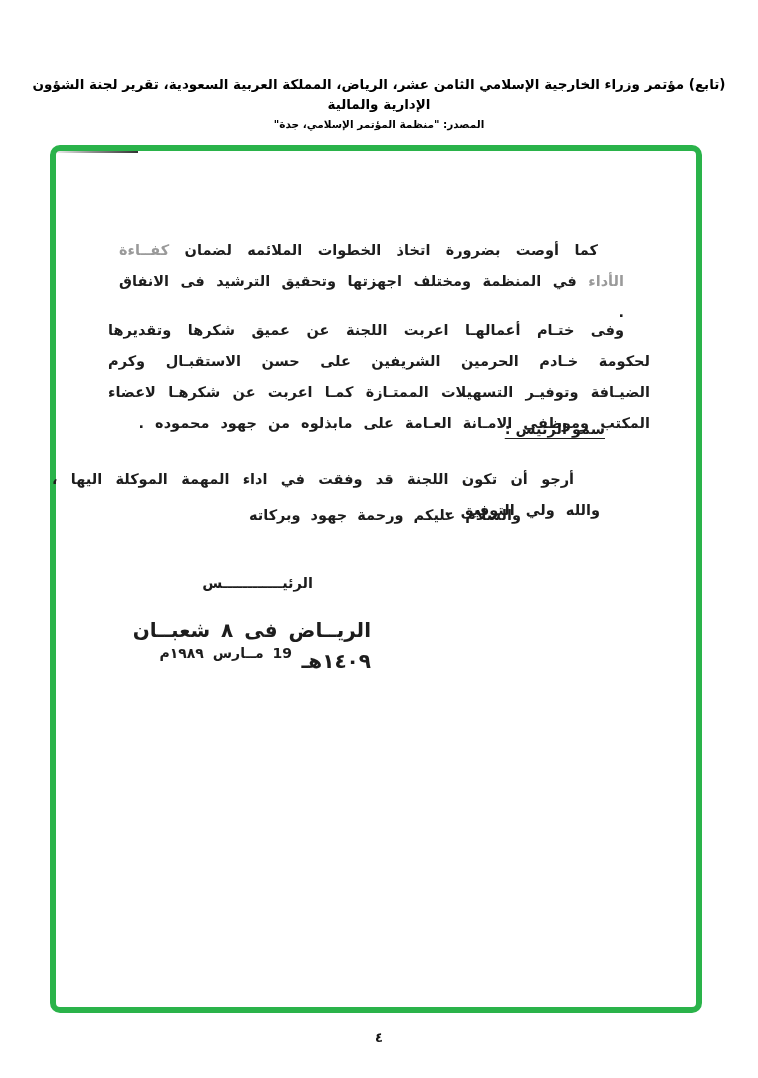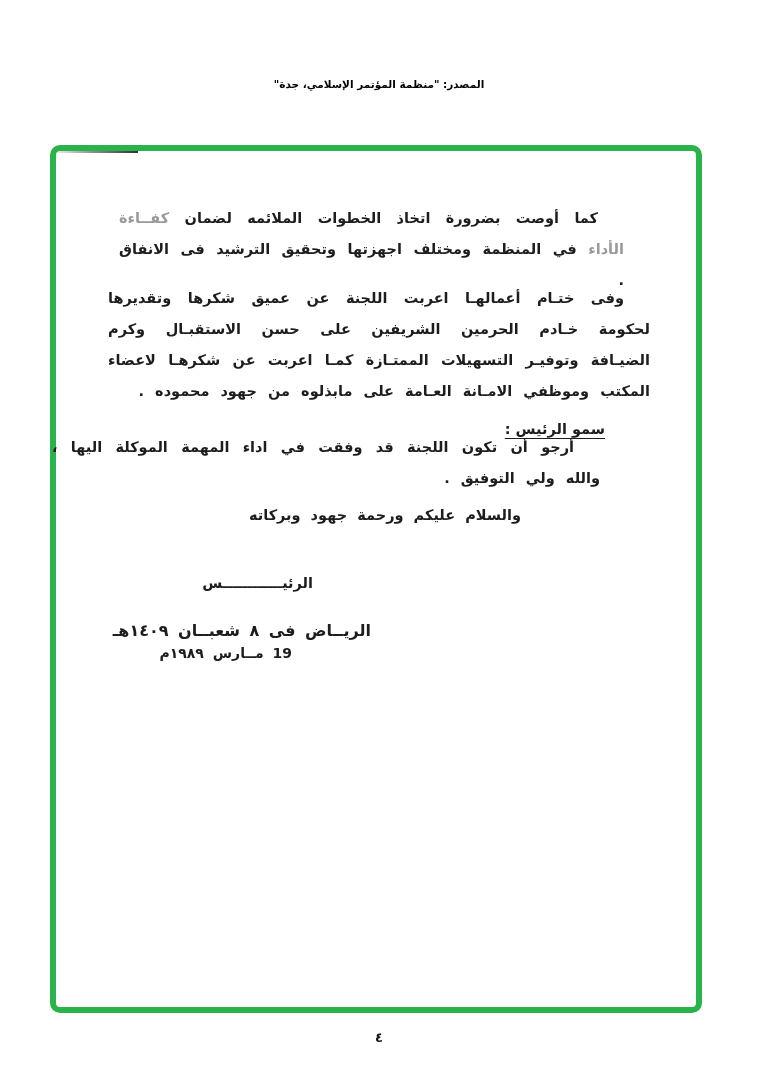--- a/index.html
+++ b/index.html
@@ -10,43 +10,44 @@
          direction:rtl; color:#000; font-weight:bold; }
   .hdr-l1 { font-size:13.5px; line-height:20px; }
   .hdr-l2 { font-size:10.5px; margin-top:4px; }
 
   .frame { position:absolute; left:50px; top:145px; width:652px; height:868px;
            border:6px solid #2ab34a; border-radius:10px; background:#ffffff;
            box-sizing:border-box; }
 
   .blk { position:absolute; direction:rtl; color:#1d1d1d; font-weight:bold;
          font-size:14.5px; line-height:31px; letter-spacing:0.3px; }
-  .just { text-align:justify; word-spacing:6px; }
+  .just { text-align:justify; word-spacing:6px;margin-top:32px; }
 
   .p1 { top:52px;  right:72px; width:505px; text-indent:26px; }
   .p2 { top:132px; right:46px; width:542px; text-indent:26px; }
   .heading { top:239px; right:91px; text-decoration:underline; text-underline-offset:4px;margin-top:24px; }
   .p3 { top:281px; right:96px; width:548px; text-indent:26px; }
   .salutation { top:349px; right:175px; word-spacing:5px; }
   .sig-title { top:417px; right:383px; }
-  .date1 { top:464px; right:325px; word-spacing:4px; font-size:16px; }
+  .date1 { top:464px; right:325px; word-spacing:4px; font-size:20px; }
   .date2 { top:487px; right:404px; word-spacing:4px; font-size:14px; }
   .sig-line { top:529px; left:337px; width:82px; height:2px;
               background:linear-gradient(to right, rgba(0,0,0,0.07), rgba(0,0,0,0.45) 45%, rgba(0,0,0,0.8)); }
   .faded { color:#9a9a9a; }
 
   .pageno { position:absolute; top:1030px; left:0; width:758px; text-align:center;
             font-size:13px; font-weight:bold; color:#111; }
 </style>
 </head>
 <body>
 
 <div class="page">
 
   <div class="hdr">
+    <div class="hdr-l1">(تابع)  مؤتمر وزراء الخارجية الإسلامي الثامن عشر، الرياض، المملكة العربية السعودية، تقرير لجنة الشؤون الإدارية والمالية</div>
     <div class="hdr-l2">المصدر:  "منظمة المؤتمر الإسلامي، جدة"</div>
   </div>
 
   <div class="frame">
 
     <div class="blk just p1"><span>كما أوصت بضرورة اتخاذ الخطوات الملائمه لضمان</span> <span class="faded">كفــاءة الأداء</span> <span>في المنظمة ومختلف اجهزتها وتحقيق الترشيد فى الانفاق .</span></div>
 
     <div class="blk just p2">وفى ختـام أعمالهـا اعربت اللجنة عن عميق شكرها وتقديرها لحكومة خـادم الحرمين الشريفين على حسن الاستقبـال وكرم الضيـافة وتوفيـر التسهيلات الممتـازة كمـا اعربت عن شكرهـا لاعضاء المكتب وموظفي الامـانة العـامة على مابذلوه من جهود محموده .</div>
 
     <div class="blk heading">سمو الرئيس :</div>

